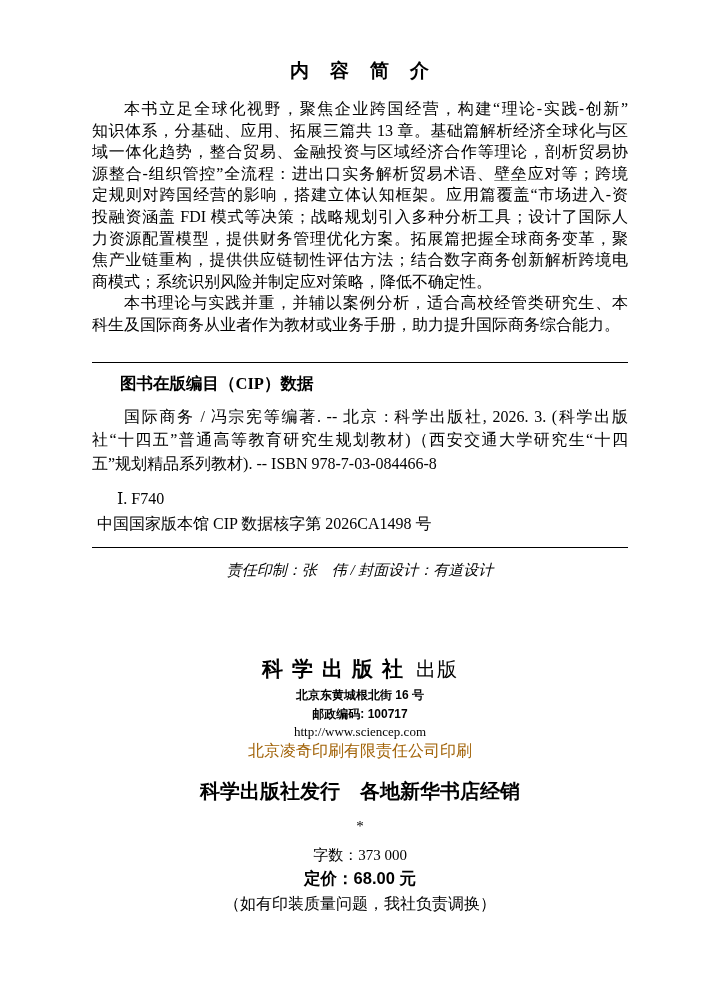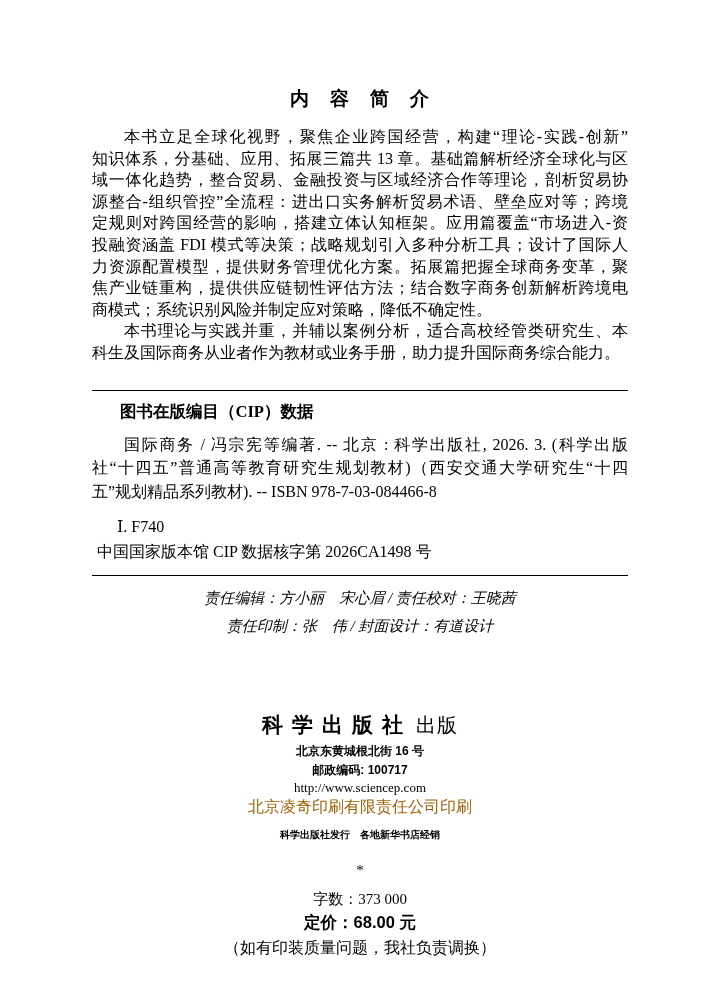--- a/index.html
+++ b/index.html
@@ -3,21 +3,21 @@
 <meta charset="utf-8">
 <style>
   html,body{margin:0;padding:0;background:#ffffff;}
   body{
     width:720px;height:1000px;
     font-family:"Liberation Serif","DejaVu Serif",serif;
     color:#000;
     -webkit-font-smoothing:antialiased;
   }
   .page{width:720px;height:1000px;overflow:hidden;background:#fff;}
-  .content{width:536px;margin:0 auto;padding-top:86px;}
+  .content{width:536px;margin:0 auto;padding-top:58px;}
 
   .title{
     font-size:19px;font-weight:bold;text-align:center;
     margin:0 0 14px 0;letter-spacing:1px;
   }
 
   .para{margin:0;}
   .jline{
     font-size:16px;line-height:21.6px;
     text-align:justify;text-align-last:justify;
@@ -51,21 +51,21 @@
     font-family:"Liberation Serif","DejaVu Serif",serif;
   }
   .publish-label{font-size:20px;letter-spacing:1px;}
   .addr{
     font-size:12px;font-weight:bold;line-height:15px;margin-top:4px;
     font-family:"Liberation Sans","DejaVu Sans",sans-serif;
   }
   .url{font-size:13px;font-weight:normal;line-height:15px;margin-top:2px;}
   .printer{font-size:16px;color:#a16207;line-height:19px;margin-top:2px;}
   .distribution{
-    font-size:10px;font-weight:bold;line-height:22px;margin-top:8px;
+    font-size:20px;font-weight:bold;line-height:22px;margin-top:20px;
     font-family:"Liberation Sans","DejaVu Sans",sans-serif;
   }
 
   .star{text-align:center;font-size:15px;line-height:16px;margin-top:16px;}
 
   .edition{margin-top:10px;}
   .edition-left{margin-left:121px;text-align:left;}
   .edition-left div{font-size:15px;line-height:23px;}
   .wordcount{text-align:center;font-size:15px;line-height:23px;}
   .price{
@@ -112,21 +112,20 @@
           <div class="jline">社“十四五”普通高等教育研究生规划教材)（西安交通大学研究生“十四</div>
           <div class="jline">五”规划精品系列教材). -- ISBN 978-7-03-084466-8</div>
         </div>
       <div class="cip-class">Ⅰ. F740</div>
       <div class="cip-record">中国国家版本馆 CIP 数据核字第 2026CA1498 号</div>
     </div>
 
     <hr class="rule rule-bottom">
 
     <div class="credits">
-      <div class="credit-line">责任编辑：方小丽　宋心眉 / 责任校对：王晓茜</div>
       <div class="credit-line">责任印制：张　伟 / 封面设计：有道设计</div>
     </div>
 
     <div class="publisher">
       <div class="logo-line">
         <span class="logo">科学出版社</span>
         <span class="publish-label">出版</span>
       </div>
       <div class="addr">北京东黄城根北街 16 号</div>
       <div class="addr">邮政编码: 100717</div>

